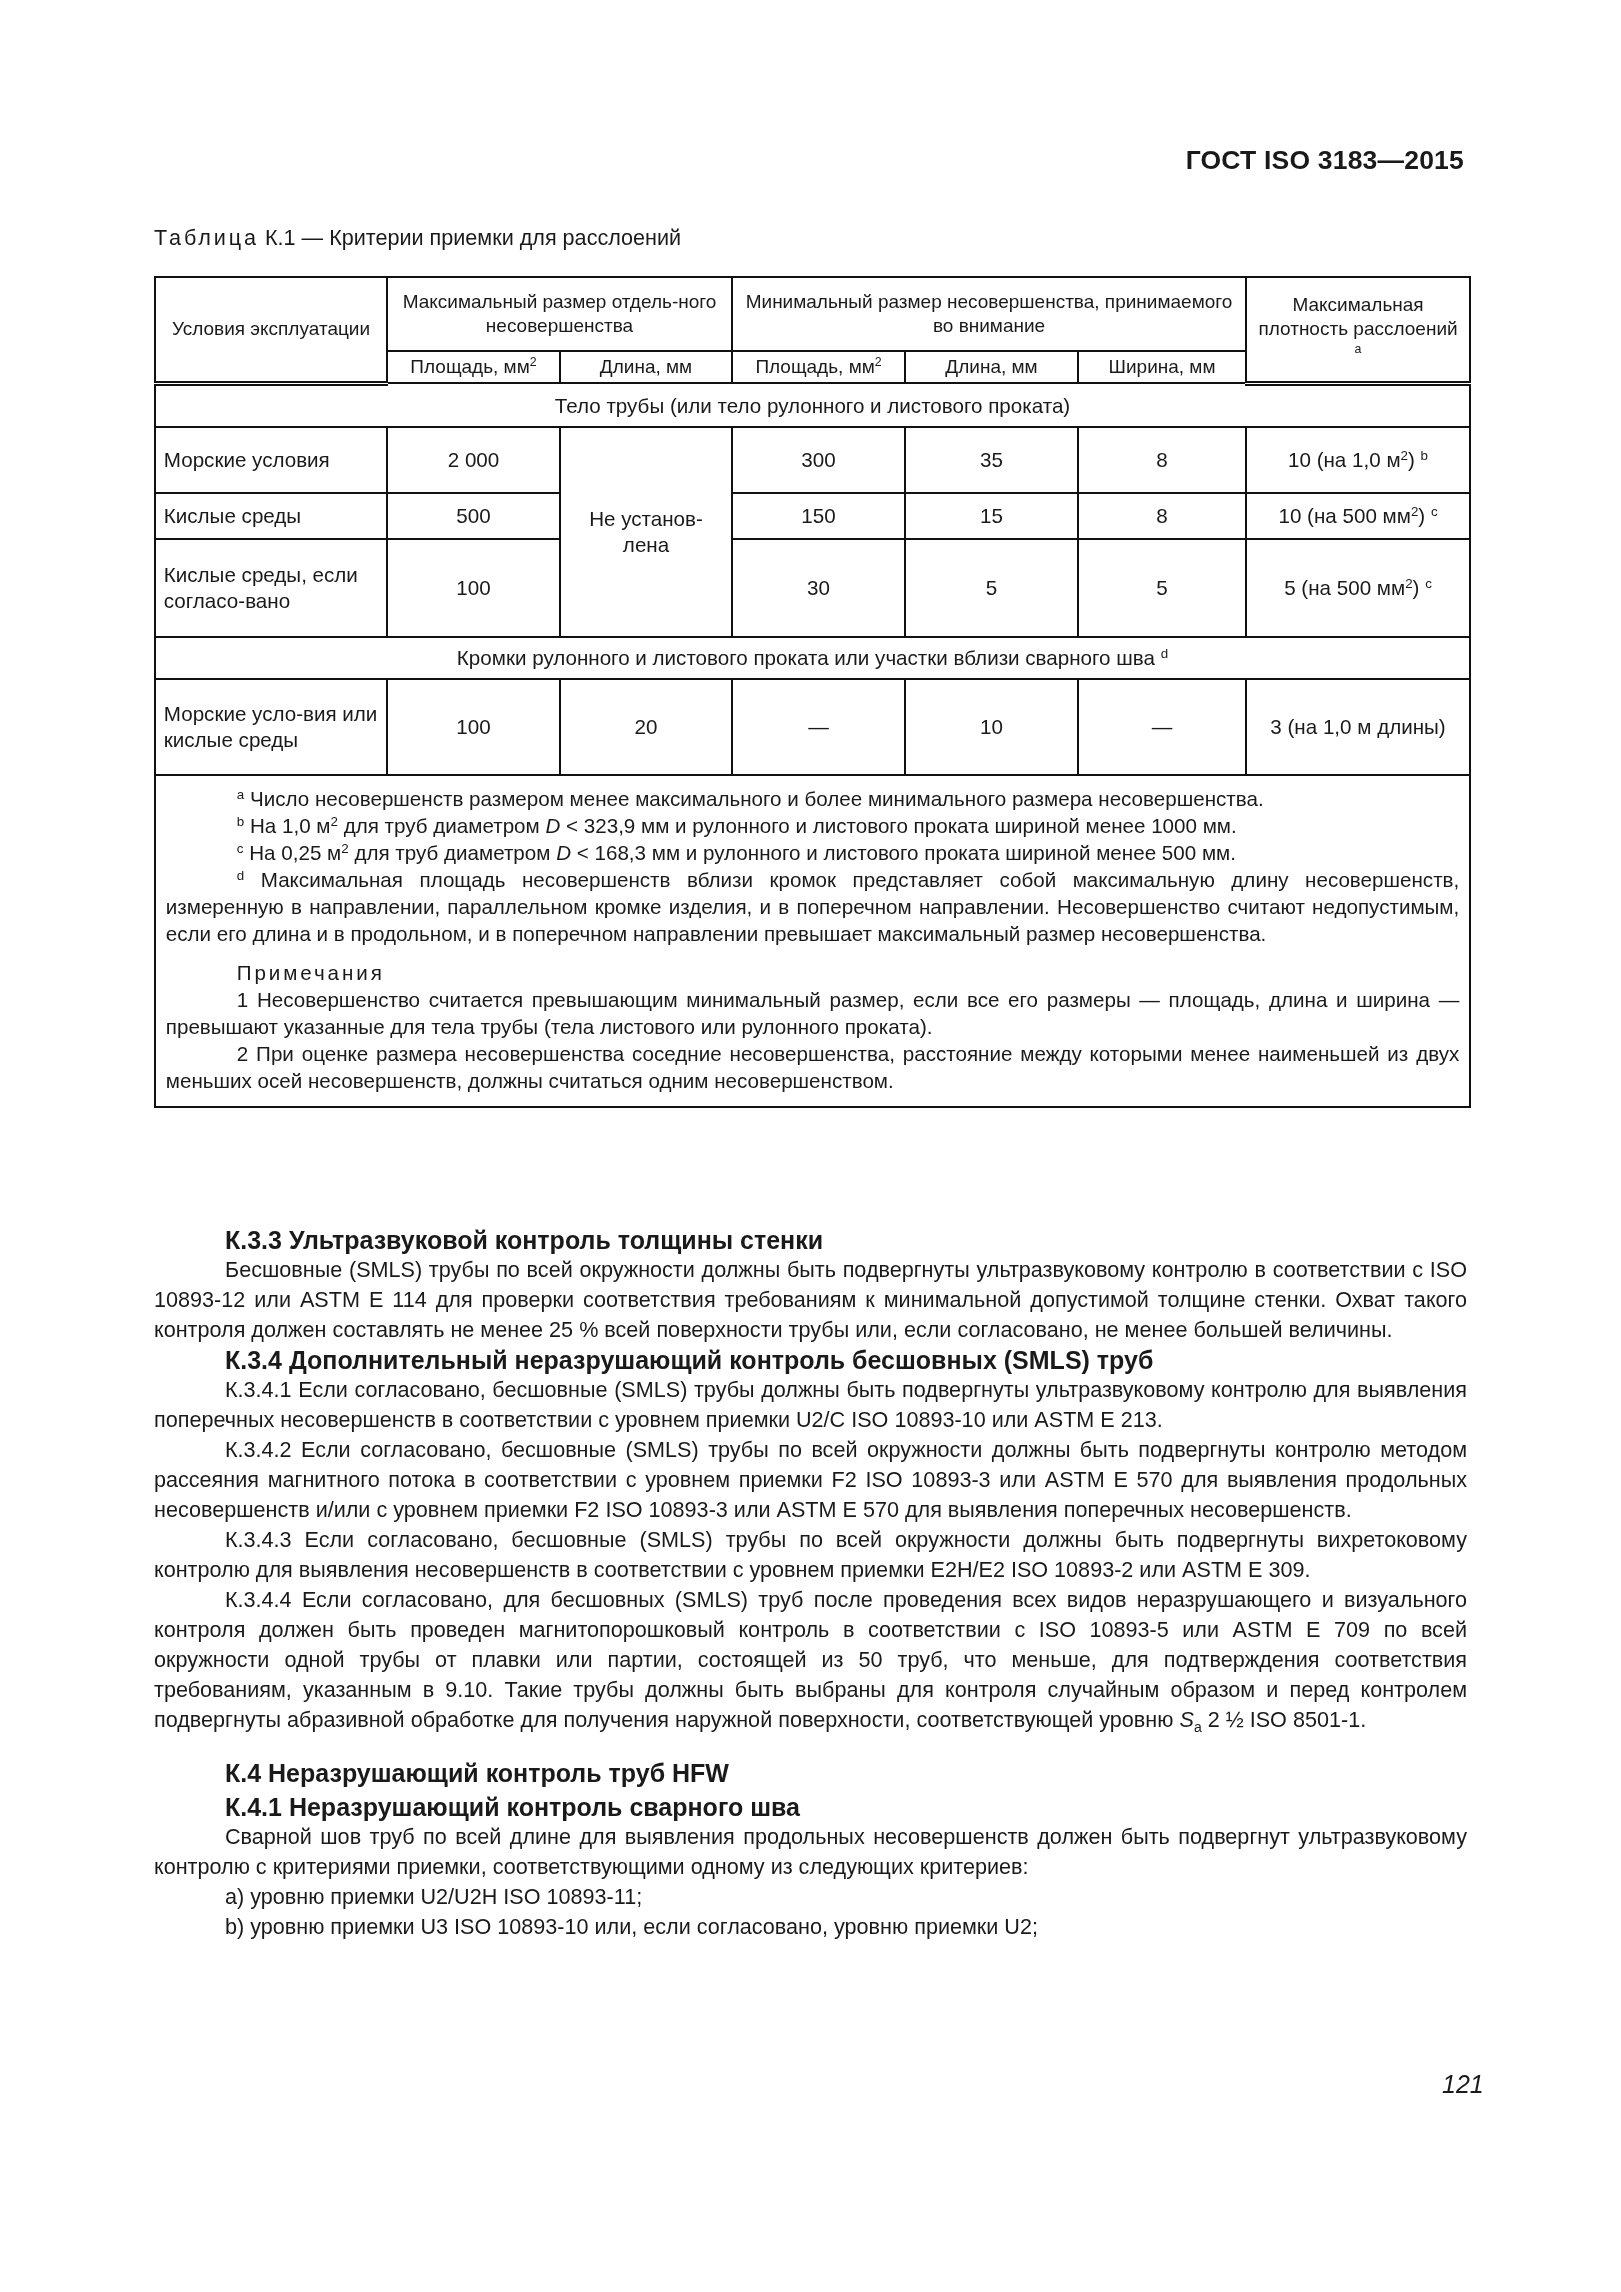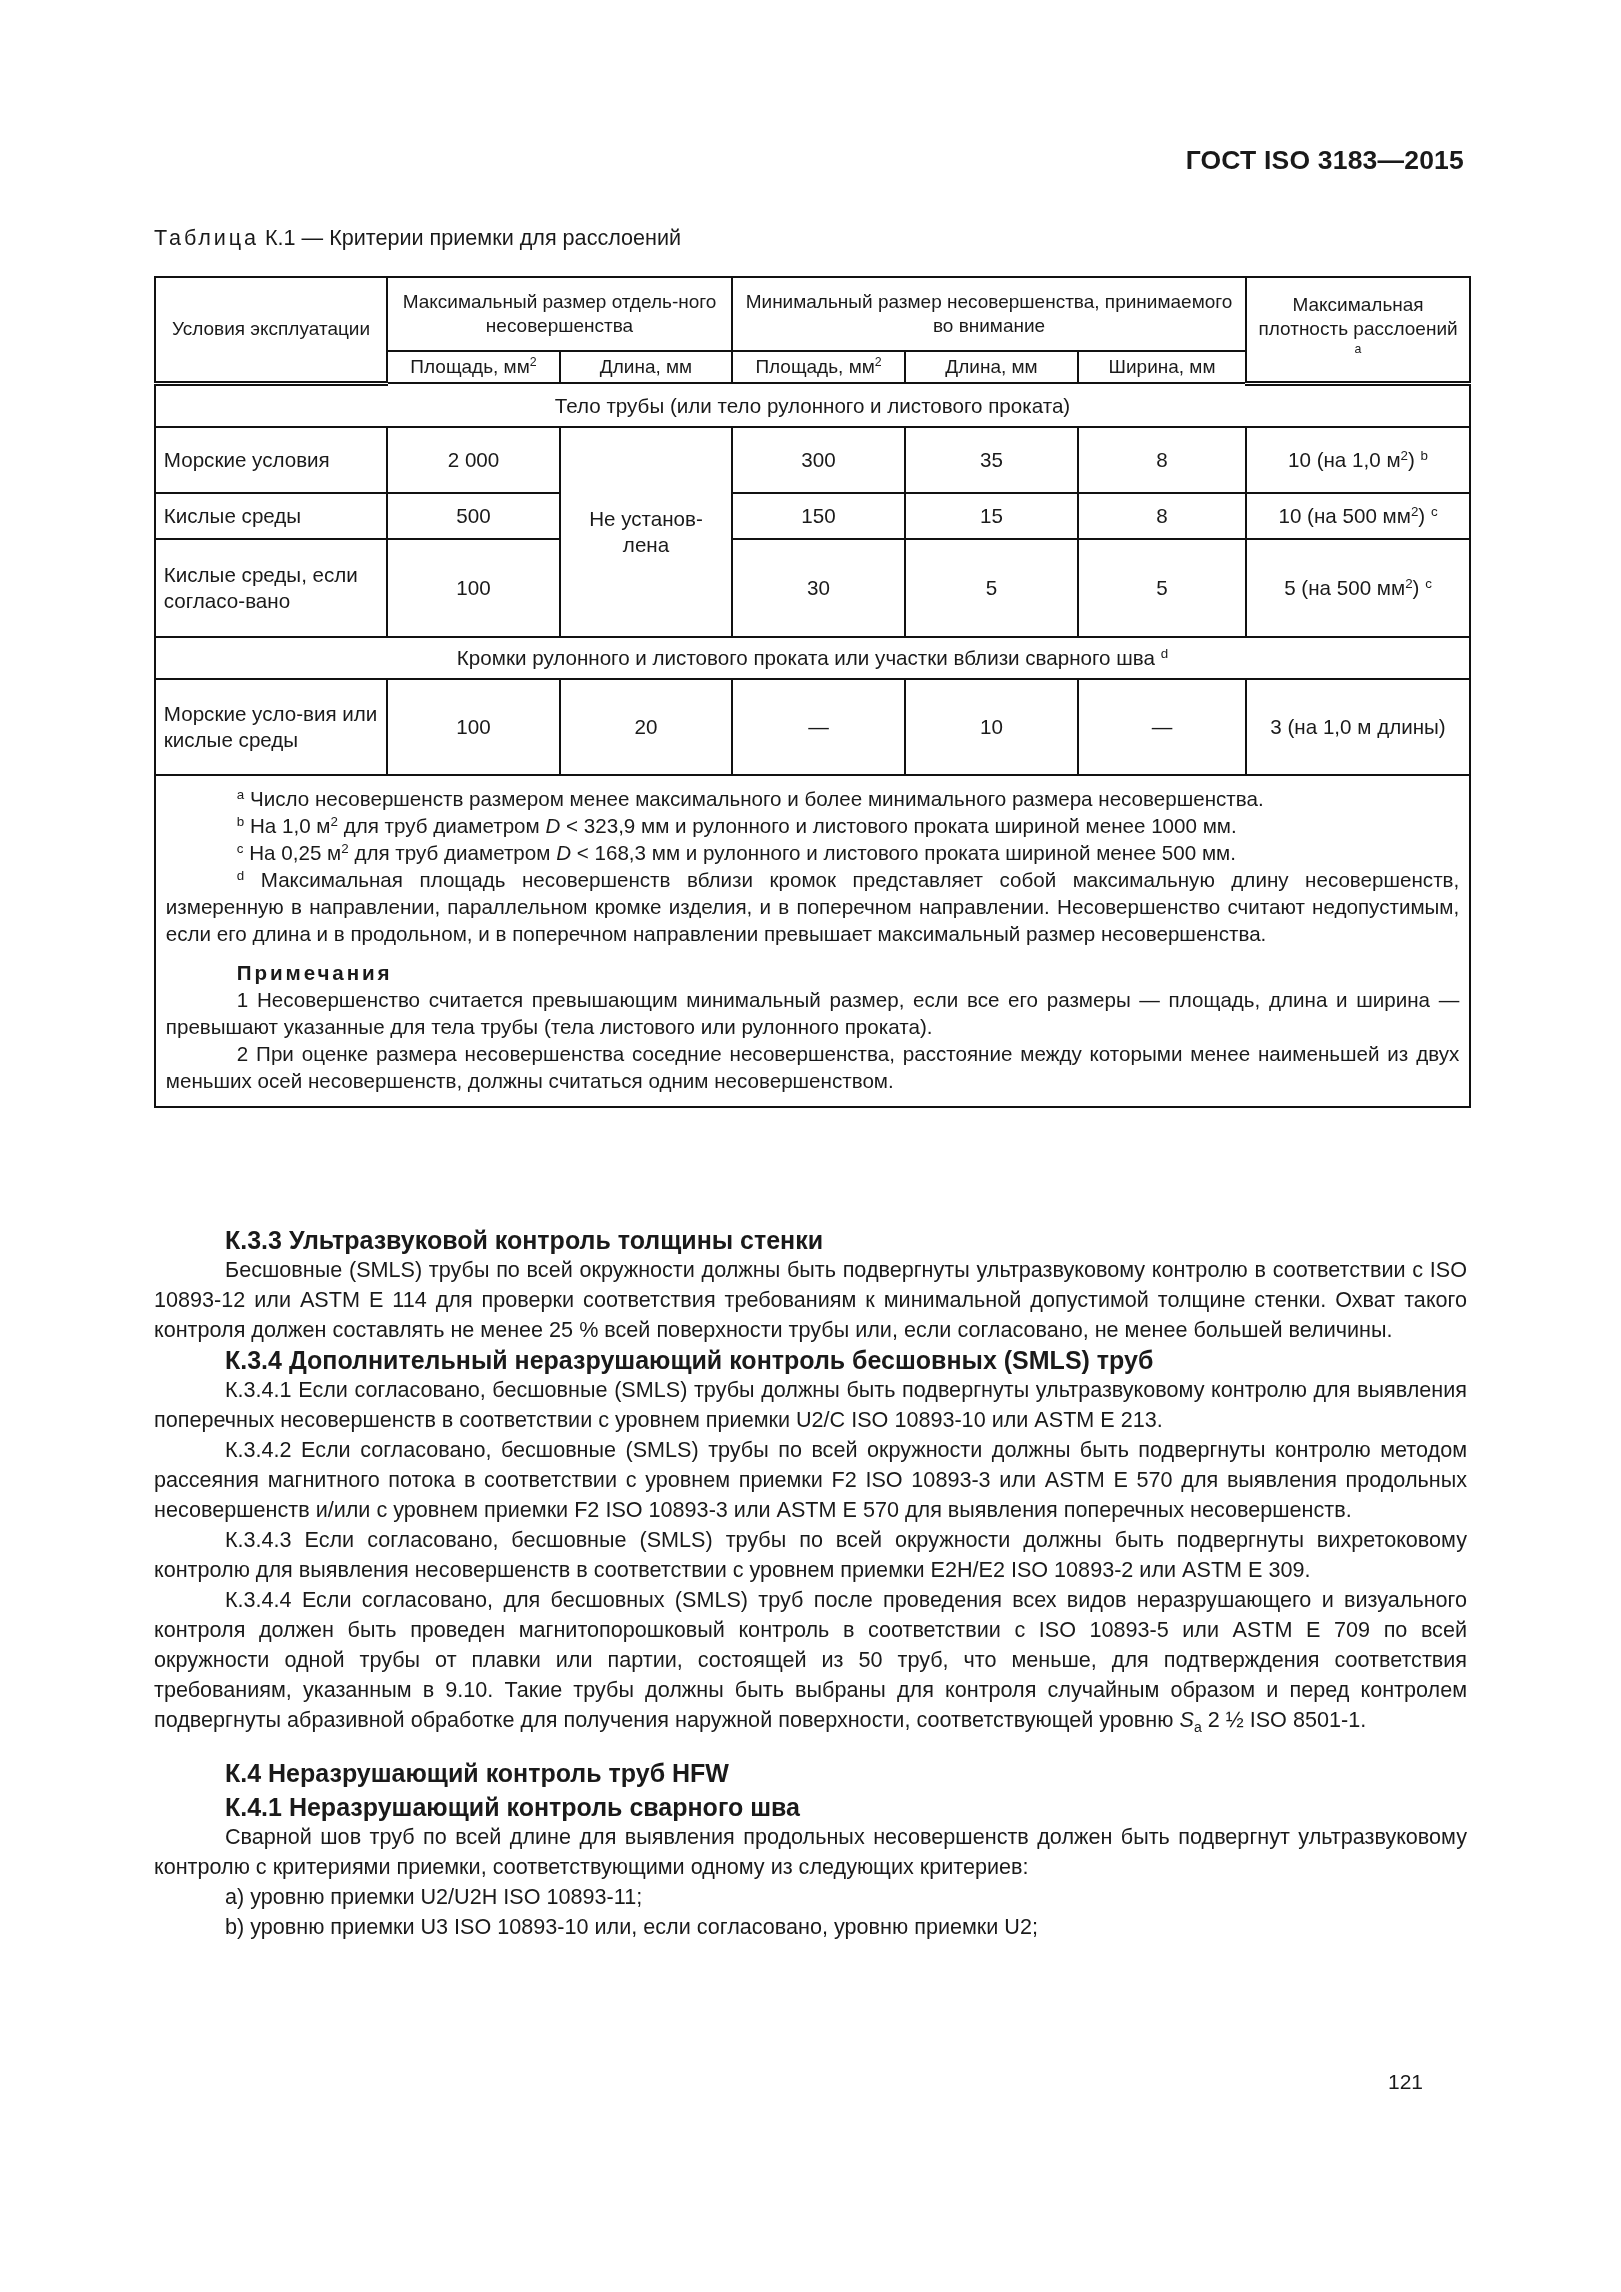--- a/index.html
+++ b/index.html
@@ -19,31 +19,31 @@
   .r1 td { height:64px;border-radius:24px; }
   .r2 td { height:44px; }
   .r3 td { height:96px; }
   .r4 td { height:94px; }
   td.c { text-align:center; }
   td.l { text-align:left; line-height:25.5px; }
   sup { font-size:65%; vertical-align:0.55em; line-height:0; }
   .notes-cell { padding:9.8px 9.8px 11.8px 9.8px !important; font-size:20.6px; line-height:27px; text-align:justify; }
   .fn { text-indent:71px; margin:0; }
   .fn-cont { margin:0; text-indent:71px; }
-  .notes-title { margin:11.8px 0 0 0; text-indent:71px; letter-spacing:2.9px;font-weight:bold; }
+  .notes-title { margin:11.8px 0 0 0; text-indent:71px; letter-spacing:2.9px; }
   .note { margin:0; text-indent:71px; }
   .body-text { position:absolute; left:154px; top:1225px; width:1313px; font-size:21.6px; line-height:30px; text-align:justify; }
   .body-text p { margin:0; text-indent:71px; }
   .body-text h3 { margin:0; font-size:25px; font-weight:bold; text-indent:71px; }
   .body-text h3.gap { margin-top:15.7px; }
   .body-text .li { margin:0; padding-left:71px; text-indent:0; }
   .italic { font-style:italic; }
   .sa { font-style:italic; }
   .sa sub { font-size:65%; font-style:normal; }
-  .page-number { position:absolute; left:1388px; top:2070px; font-size:21px; }
+  .page-number { position:absolute; left:1442px; top:2070px; font-size:25px;font-style:italic; }
 </style>
 </head>
 <body>
 
 <div class="doc-header">ГОСТ ISO 3183—2015</div>
 
 <div class="caption"><span class="spaced">Таблица</span><span> К.1 — Критерии приемки для расслоений</span></div>
 
 <table class="k1">
   <colgroup>

